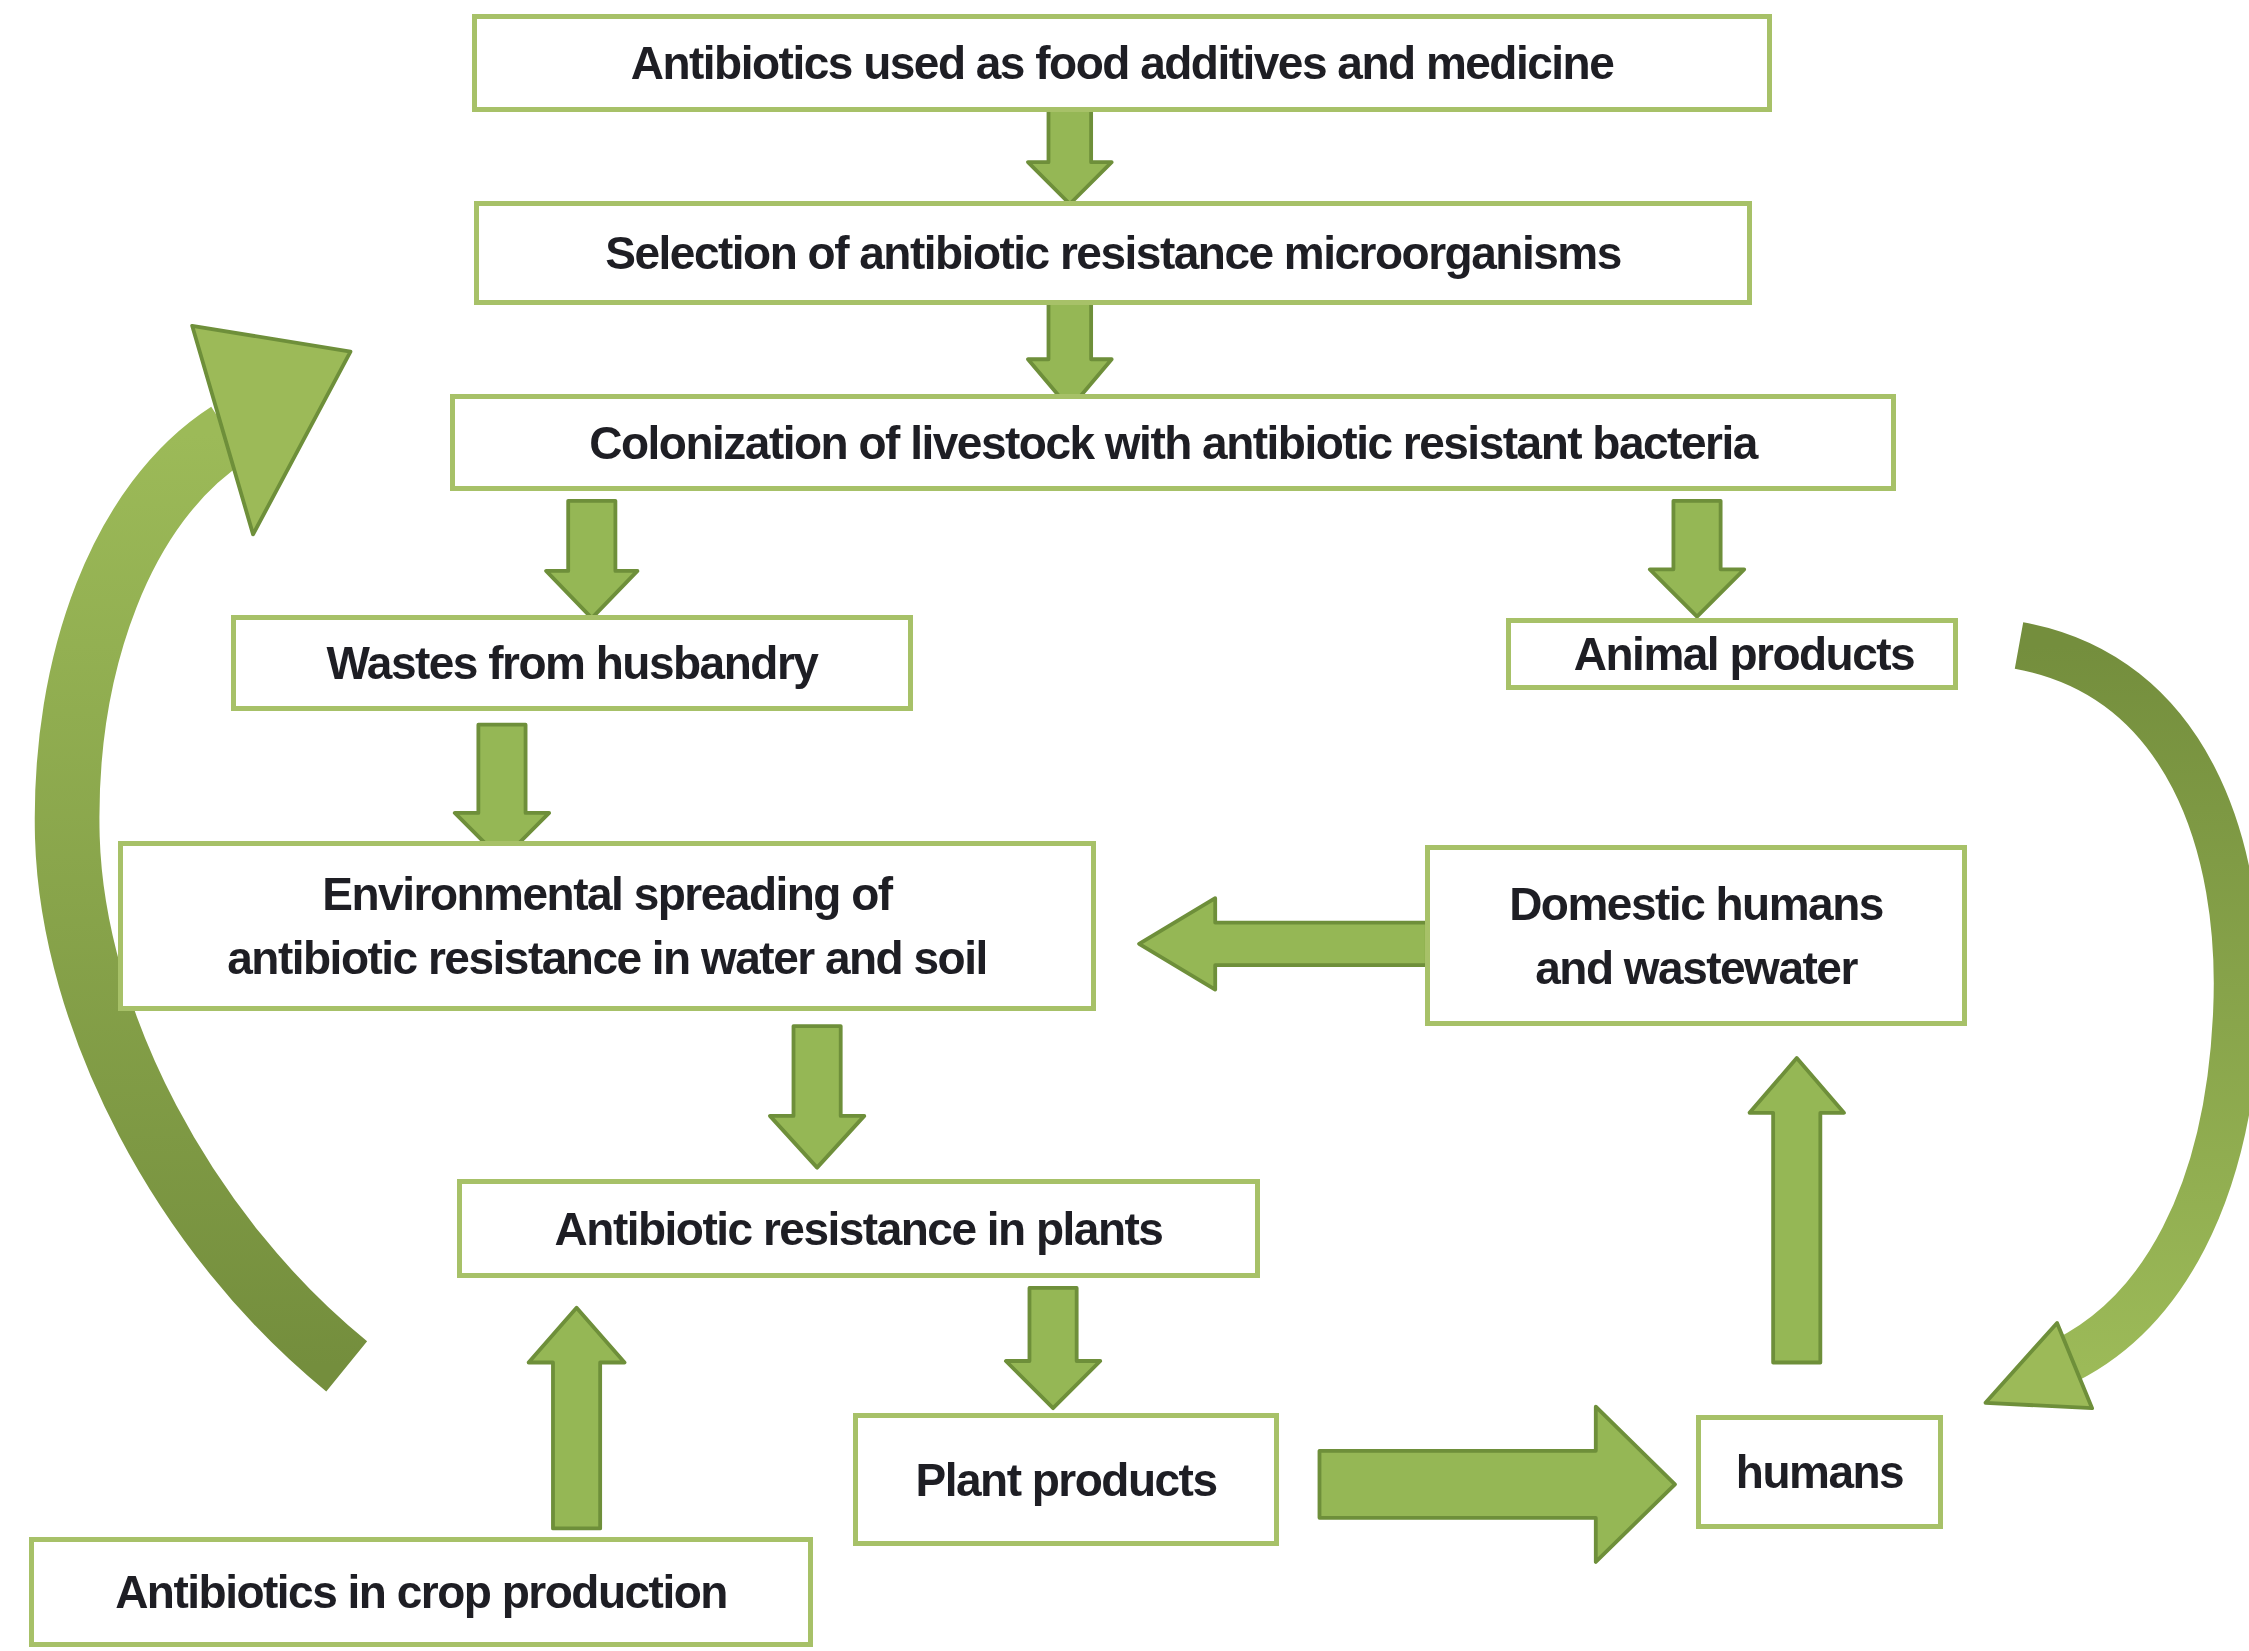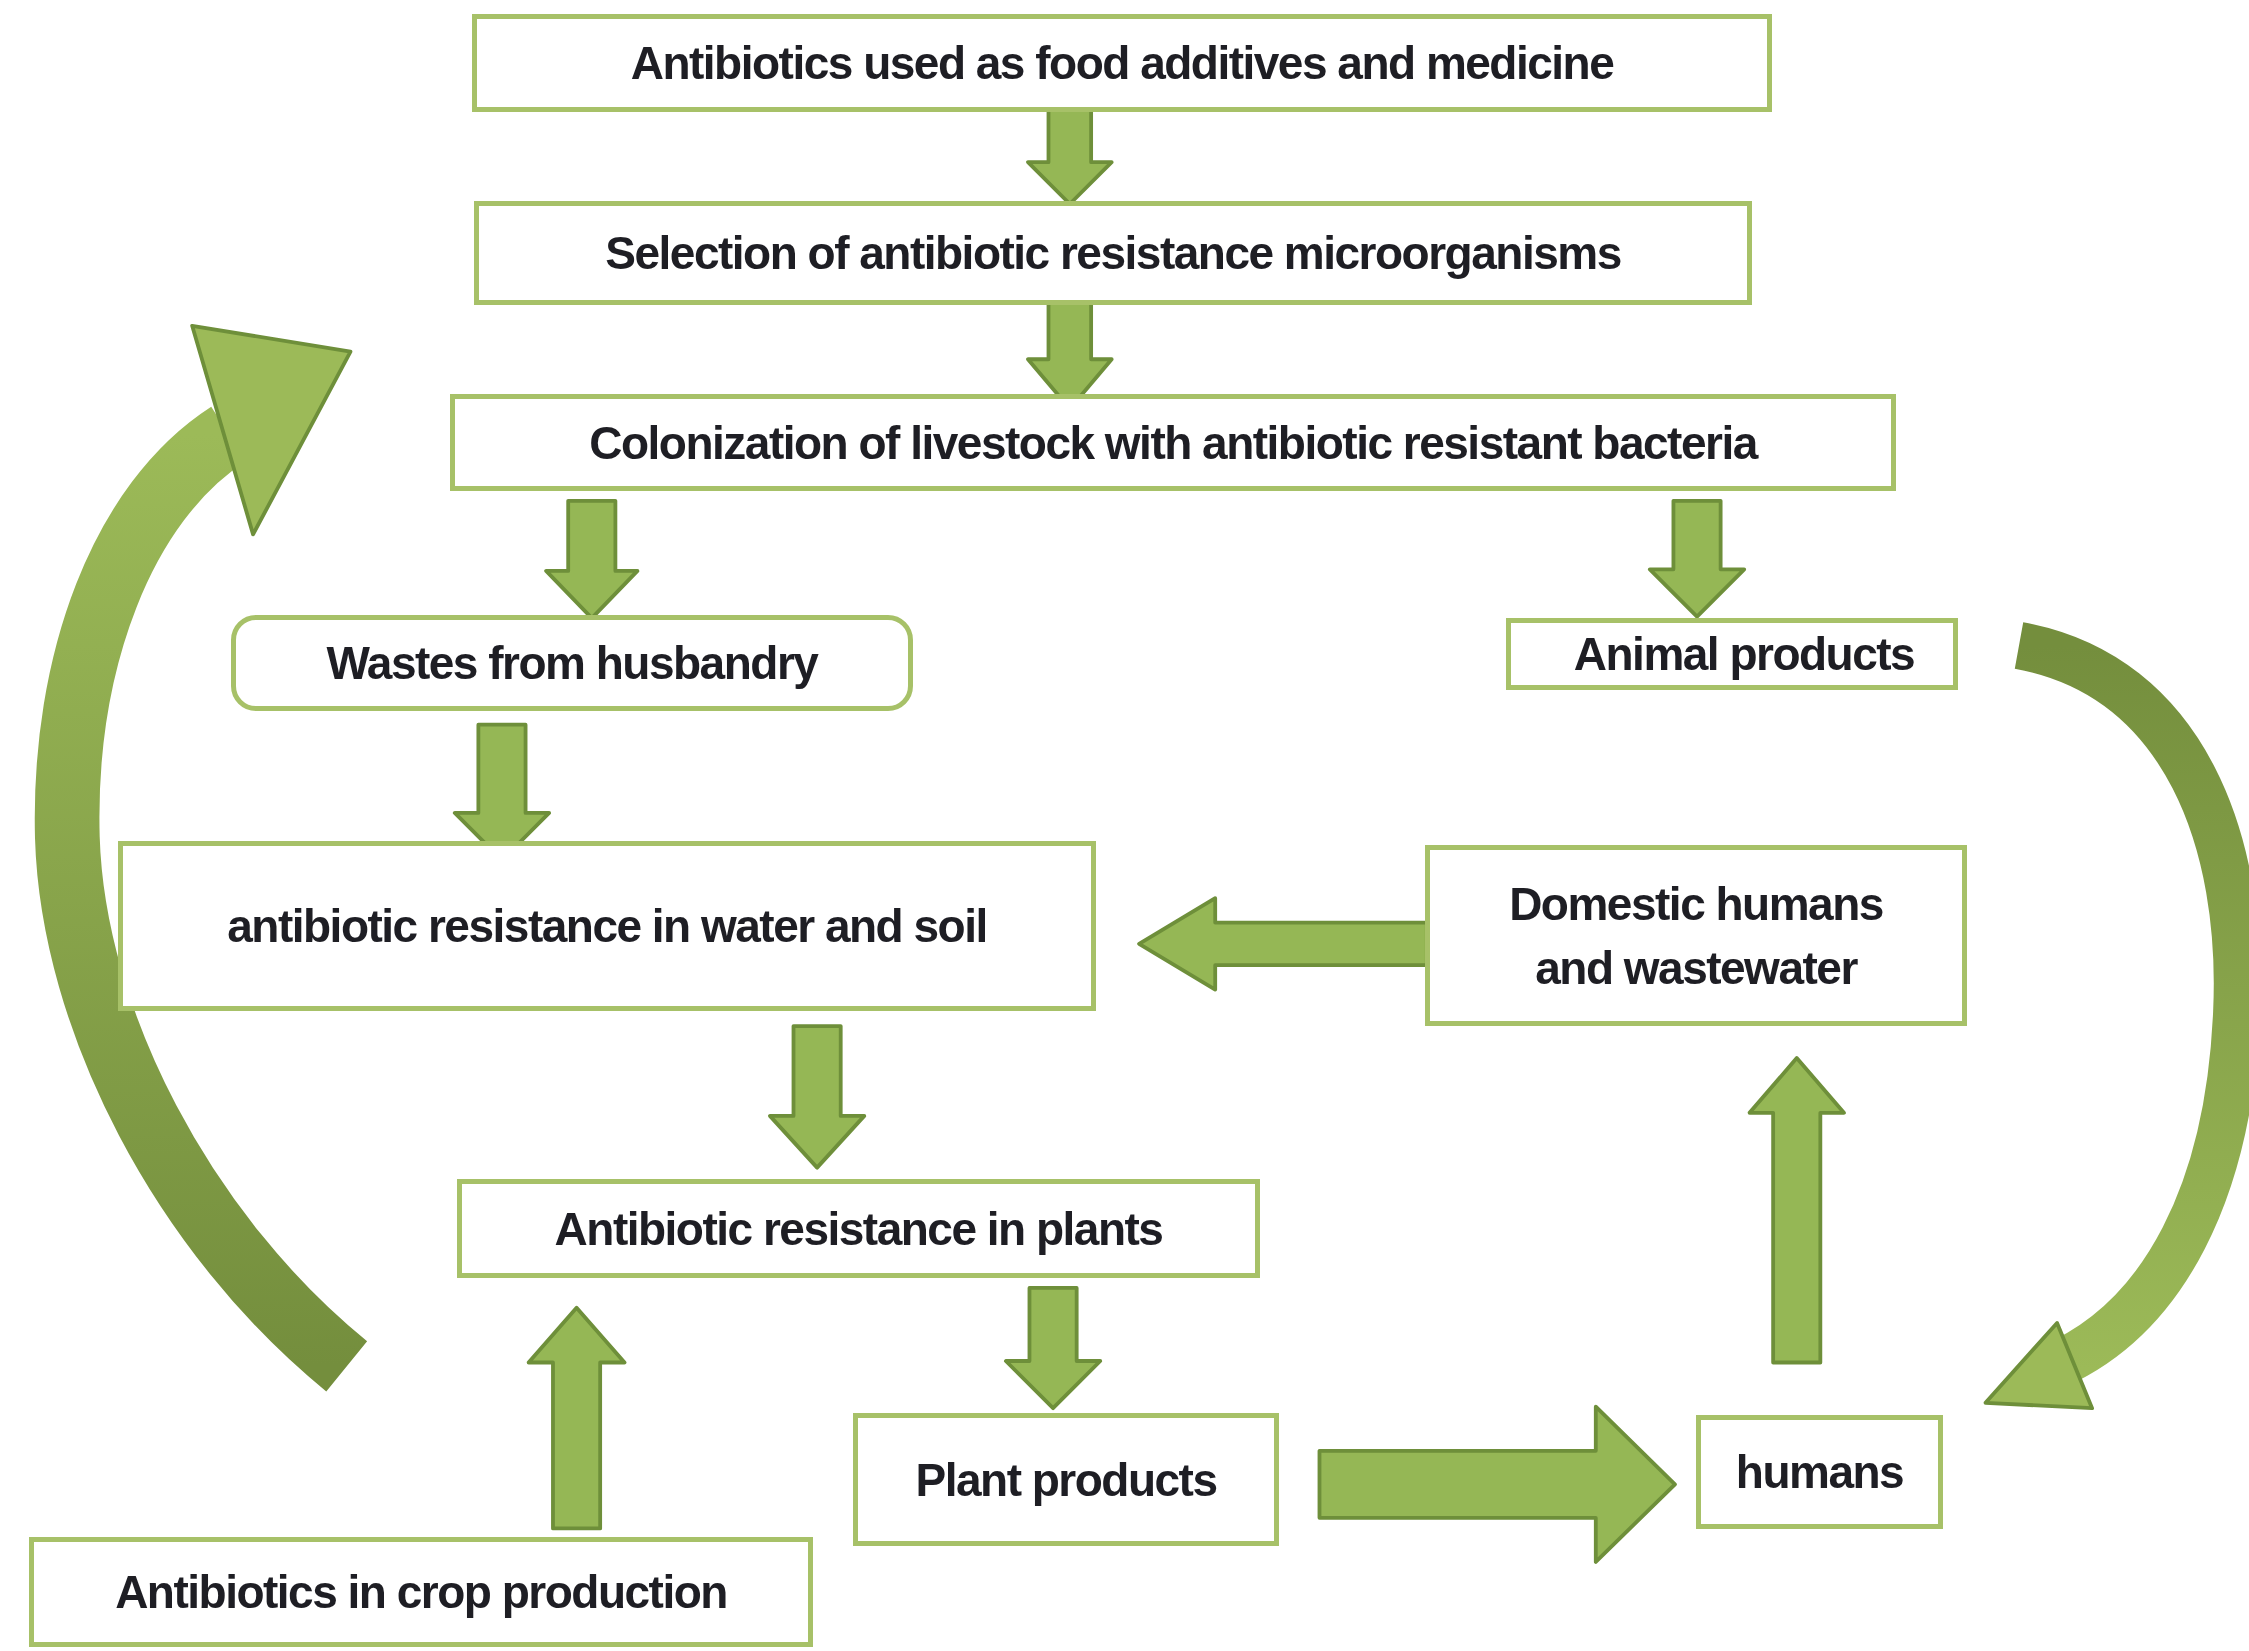--- a/index.html
+++ b/index.html
@@ -81,25 +81,26 @@
   </div>
 
   <div class="node" style="left:474px; top:201px; width:1278px; height:104px;">
     <span>Selection of antibiotic resistance microorganisms</span>
   </div>
 
   <div class="node" style="left:450px; top:394px; width:1446px; height:97px;">
     <span>Colonization of livestock with antibiotic resistant bacteria</span>
   </div>
 
-  <div class="node" style="left:231px; top:615px; width:682px; height:96px;border-radius:25px;">
+  <div class="node" style="left:231px; top:615px; width:682px; height:96px;">
     <span>Wastes from husbandry</span>
   </div>
 
   <div class="node" style="left:118px; top:841px; width:978px; height:170px;">
+    <span>Environmental spreading of</span>
     <span>antibiotic resistance in water and soil</span>
   </div>
 
   <div class="node" style="left:1506px; top:618px; width:452px; height:72px;padding-left:24px;">
     <span>Animal products</span>
   </div>
 
   <div class="node" style="left:1425px; top:845px; width:542px; height:181px;">
     <span>Domestic humans</span>
     <span>and wastewater</span>

